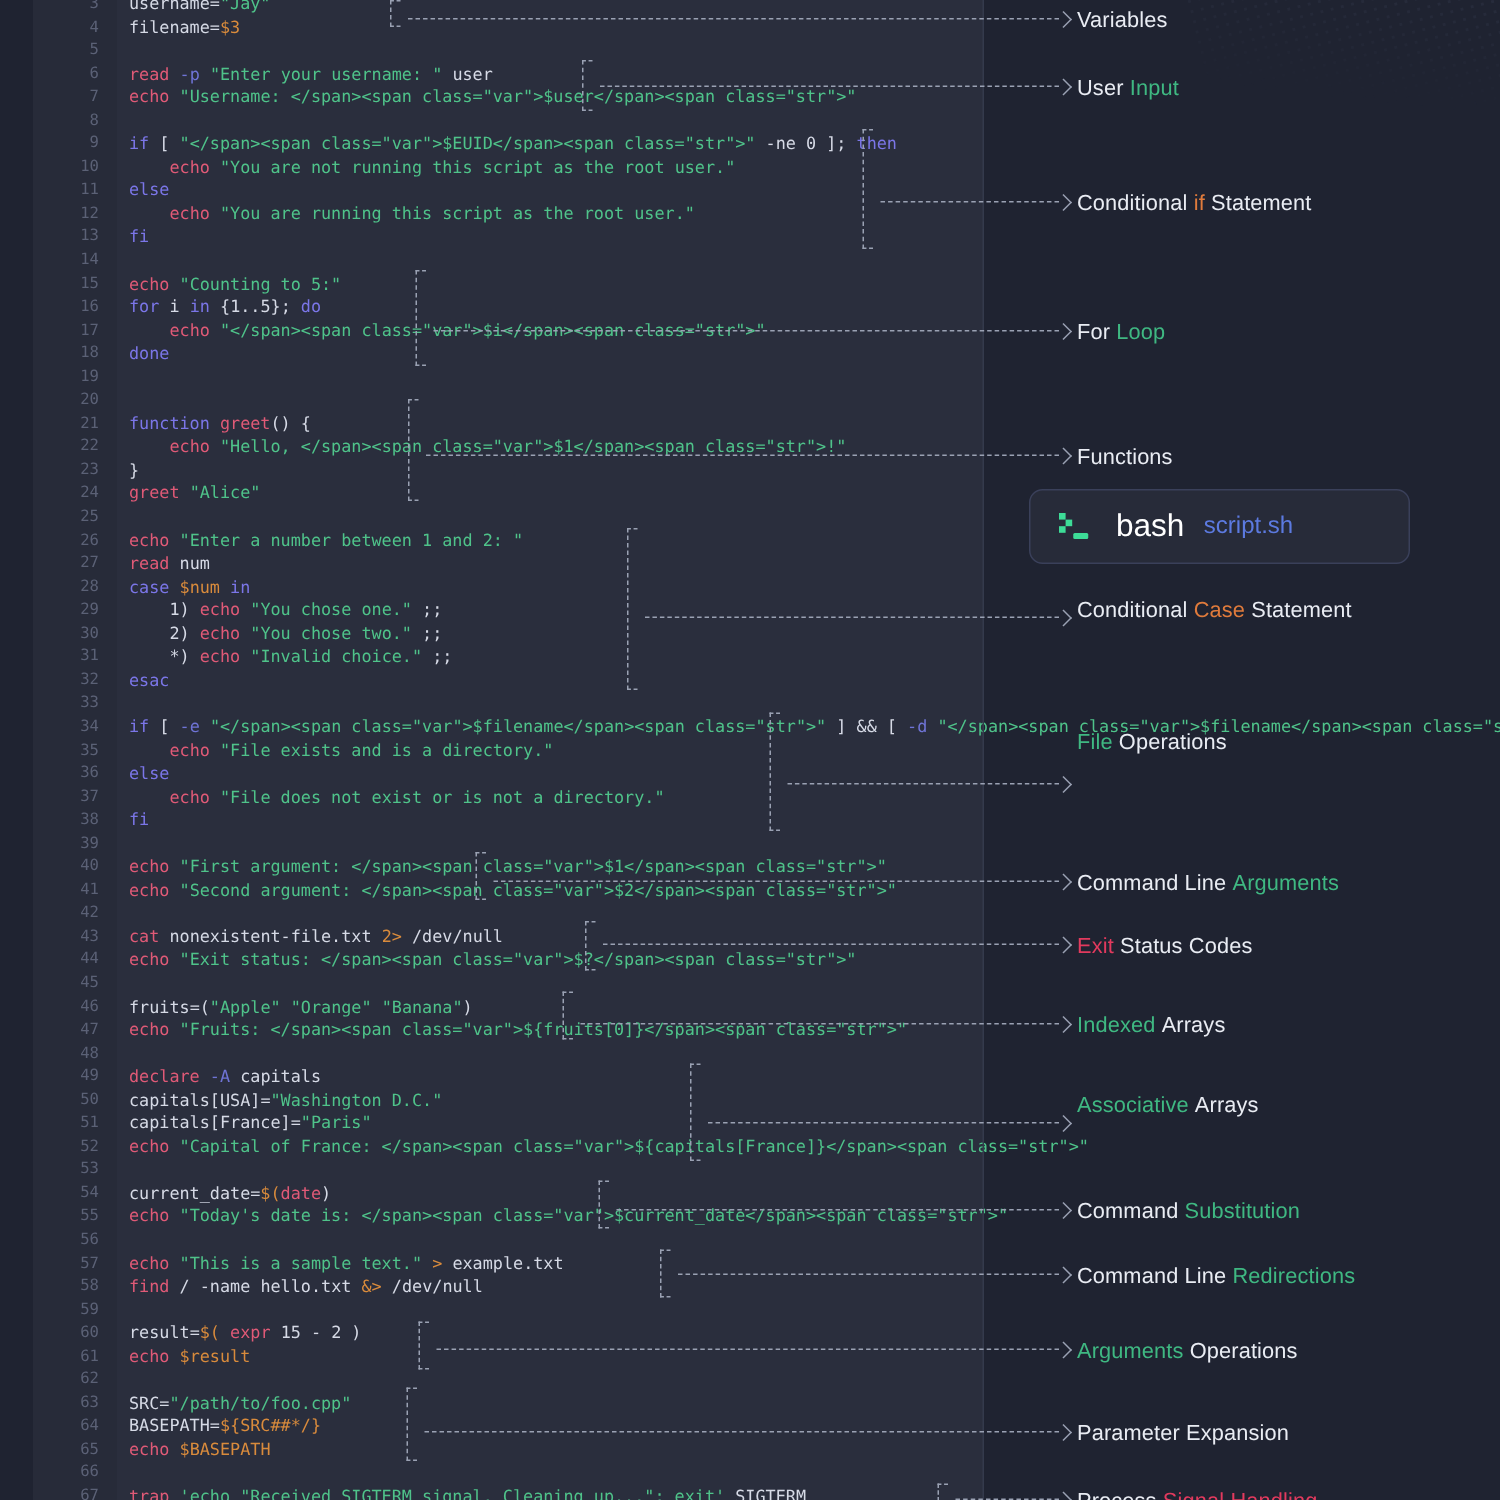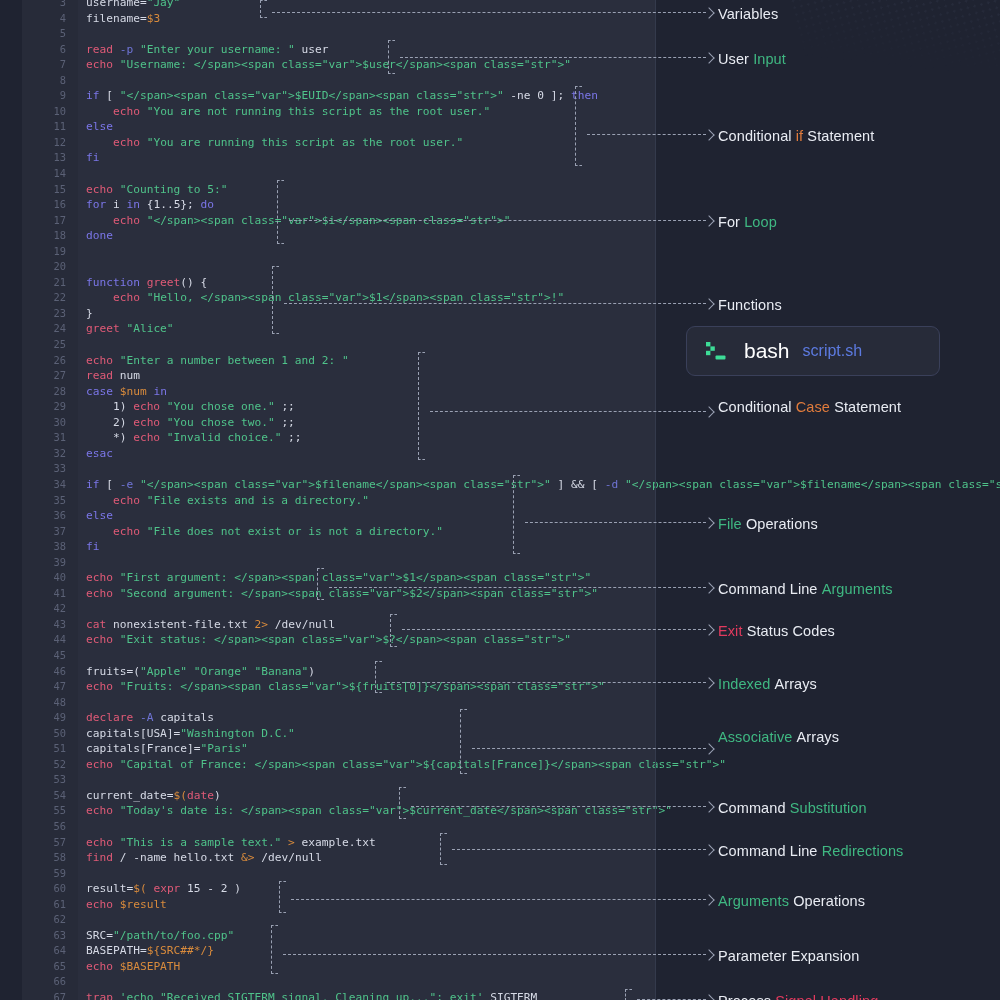--- a/index.html
+++ b/index.html
@@ -179,21 +179,21 @@
     </div>
     <div class="brace" style="left: 625px; top: 989px; height: 10px;"></div>
   </div>
 <div id="labels">
     <div class="label" style="top: 6px;"><span class="w">Variables</span></div>
     <div class="label" style="top: 51px;"><span class="w">User&nbsp;</span><span class="g">Input</span></div>
     <div class="label" style="top: 128px;"><span class="w">Conditional&nbsp;</span><span class="o">if</span><span class="w">&nbsp;Statement</span></div>
     <div class="label" style="top: 214px;"><span class="w">For&nbsp;</span><span class="g">Loop</span></div>
     <div class="label" style="top: 297px;"><span class="w">Functions</span></div>
     <div class="label" style="top: 399px;"><span class="w">Conditional&nbsp;</span><span class="o">Case</span><span class="w">&nbsp;Statement</span></div>
-    <div class="label" style="top: 516px;"><span class="g">File</span><span class="w">&nbsp;Operations</span></div>
+    <div class="label" style="top: 487px;"><span class="g">File</span><span class="w">&nbsp;Operations</span></div>
     <div class="label" style="top: 581px;"><span class="w">Command&nbsp;Line&nbsp;</span><span class="g">Arguments</span></div>
     <div class="label" style="top: 623px;"><span class="r">Exit</span><span class="w">&nbsp;Status&nbsp;Codes</span></div>
     <div class="label" style="top: 676px;"><span class="g">Indexed</span><span class="w">&nbsp;Arrays</span></div>
     <div class="label" style="top: 729px;"><span class="g">Associative</span><span class="w">&nbsp;Arrays</span></div>
     <div class="label" style="top: 800px;"><span class="w">Command&nbsp;</span><span class="g">Substitution</span></div>
     <div class="label" style="top: 843px; text-align: center;"><span class="w">Command&nbsp;Line&nbsp;</span><span class="g">Redirections</span></div>
     <div class="label" style="top: 893px;"><span class="g">Arguments</span><span class="w">&nbsp;Operations</span></div>
     <div class="label" style="top: 948px;"><span class="w">Parameter&nbsp;Expansion</span></div>
     <div class="label" style="top: 993px;"><span class="w">Process&nbsp;</span><span class="r">Signal&nbsp;Handling</span></div>
   </div>

